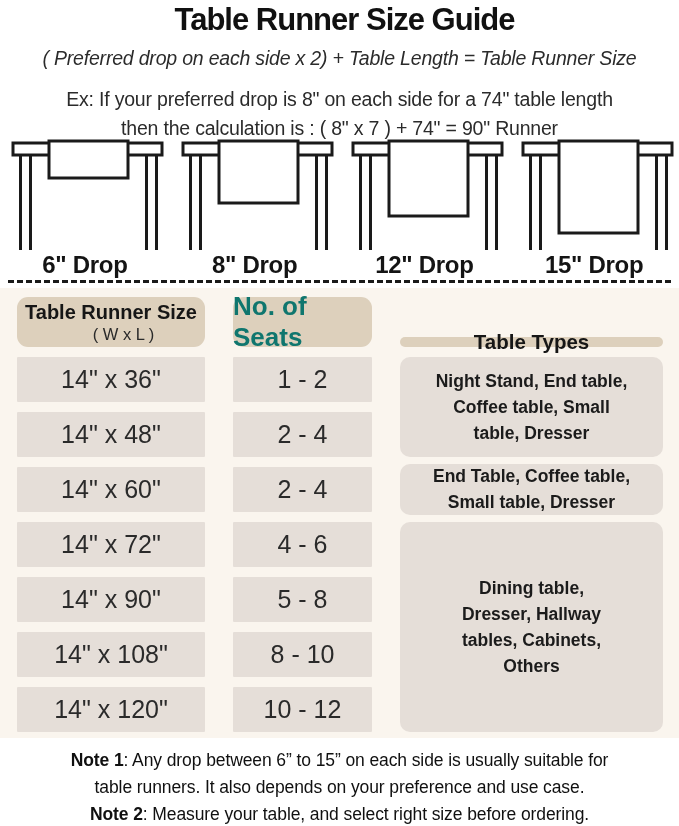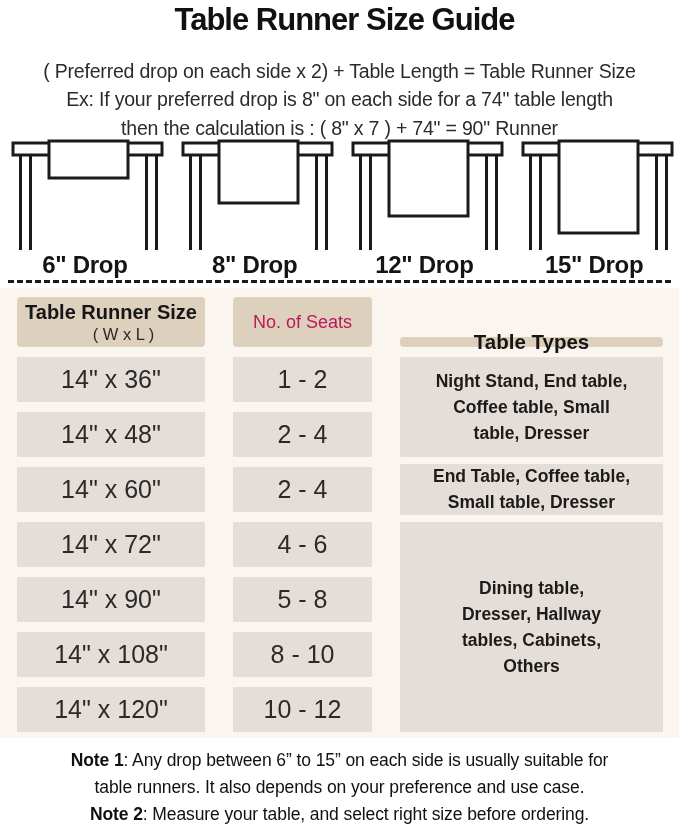--- a/index.html
+++ b/index.html
@@ -6,21 +6,21 @@
   #app {
     position:relative; width:679px; height:826px; overflow:hidden;
     background:#ffffff; color:#1d1d1d;
     font-family:"Liberation Sans","DejaVu Sans",sans-serif;
   }
   .abs { position:absolute; left:0; right:0; }
 
   
   .title { top:2px; text-align:center; font-size:31px; font-weight:bold; letter-spacing:-1px; color:#111;padding-left:10px; }
   .subline { text-align:center; font-size:19.5px; letter-spacing:-0.2px; color:#2b2b2b; }
-  .sub1 { top:60px; }
+  .sub1 { top:47px;font-style:italic; }
   .sub2 { top:88px; }
   .sub3 { top:117px; }
 
   
   .illustrations { top:138px; height:112px; display:flex; }
   .ill-cell { flex:1; height:112px; }
   .ill-cell svg { display:block; }
 
   .drop-labels { top:251px; display:flex; }
   .drop-label { flex:1; text-align:center; font-size:24px; font-weight:bold; letter-spacing:-0.3px; color:#141414; }
@@ -29,31 +29,31 @@
 
   
   .table-section { top:288px; height:450px; background:#faf5ee; }
   .grid {
     position:absolute; top:9px; left:17px;
     display:grid;
     grid-template-columns:188px 139px 263px;
     grid-template-rows:50px repeat(7,45px);
     gap:10px 28px;
   }
-  .hcell { background:#ddd0bc; display:flex; flex-direction:column; align-items:center; justify-content:center; border-radius:4px; }
+  .hcell { background:#ddd0bc; display:flex; flex-direction:column; align-items:center; justify-content:center; border-radius:11px; }
   .hcell .h-main { font-size:20px; font-weight:bold; color:#161616; }
   .hcell .h-sub { font-size:16.5px; font-weight:normal; color:#2a2a2a; margin-top:1px;margin-left:25px; }
-  .hcell.seats-h { font-size:18px; font-weight:normal; color:#be185d; }
+  .hcell.seats-h { font-size:26px; font-weight:bold; color:#0f766e; }
   .hcell.types-h { font-size:20.5px; font-weight:bold; color:#161616; }
 
   .dcell { background:#e5ded8; display:flex; align-items:center; justify-content:center;
            font-size:25px; color:#2a2a2a; border-radius:1px; }
   .tcell { background:#e5ded8; display:flex; align-items:center; justify-content:center;
            font-size:17.5px; font-weight:bold; text-align:center; white-space:pre-line;
-           line-height:1.5; color:#1b1b1b; border-radius:1px; padding:0 18px; }
+           line-height:1.5; color:#1b1b1b; border-radius:10px; padding:0 18px; }
 
   .hc1 { grid-area:1/1/2/2; } .hc2 { grid-area:1/2/2/3; } .hc3 { grid-area:1/3/2/4;margin-top:40px; }
   .tA  { grid-area:2/3/4/4; }
   .tB  { grid-area:4/3/5/4; margin:-3px 0; line-height:1.45; }
   .tC  { grid-area:5/3/9/4; }
 
   
   .notes { top:747px; text-align:center; font-size:17.5px; line-height:27px; color:#101010; letter-spacing:-0.1px; }
   .note b { font-weight:bold; }
   .note .nt { white-space:pre-line; }

